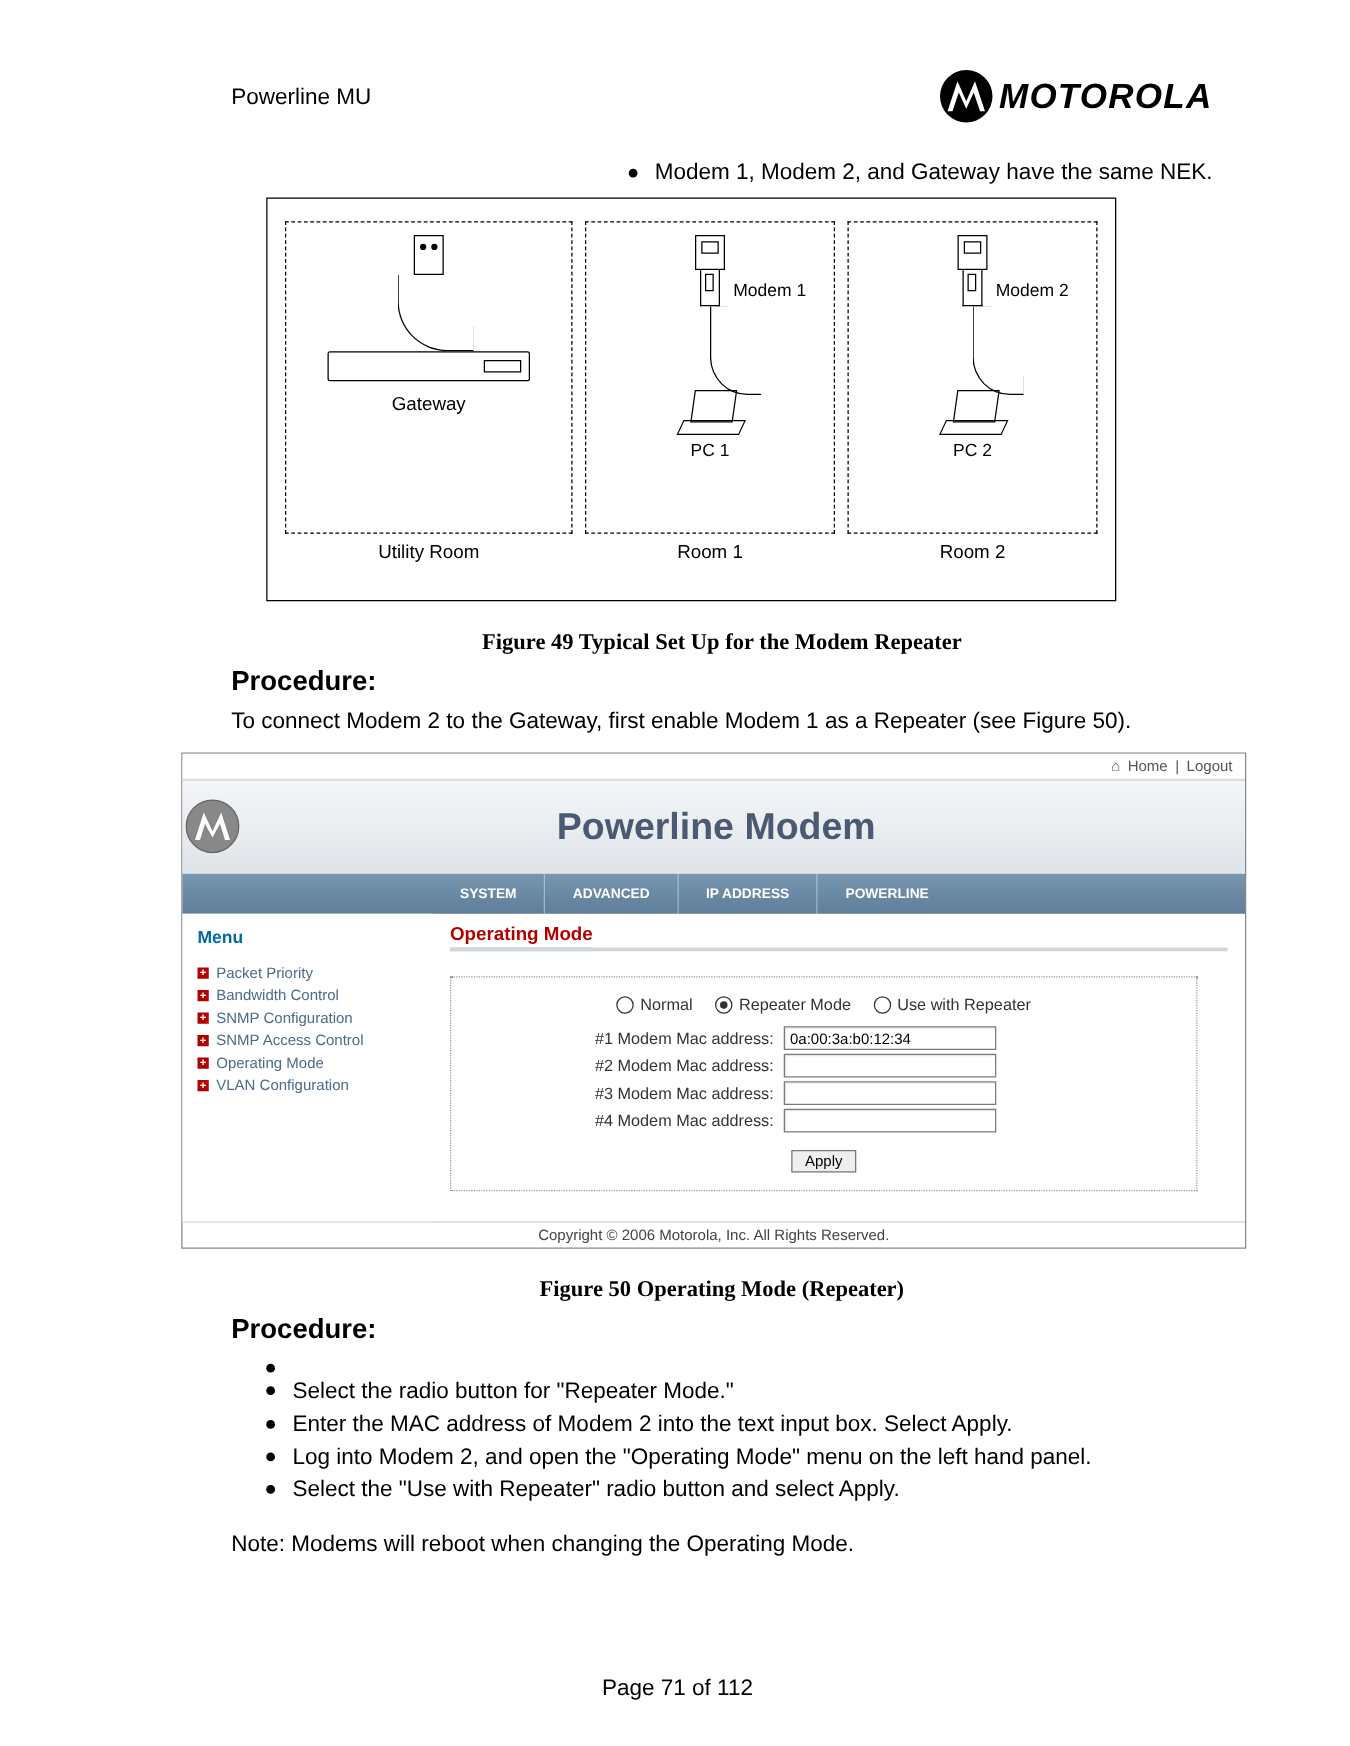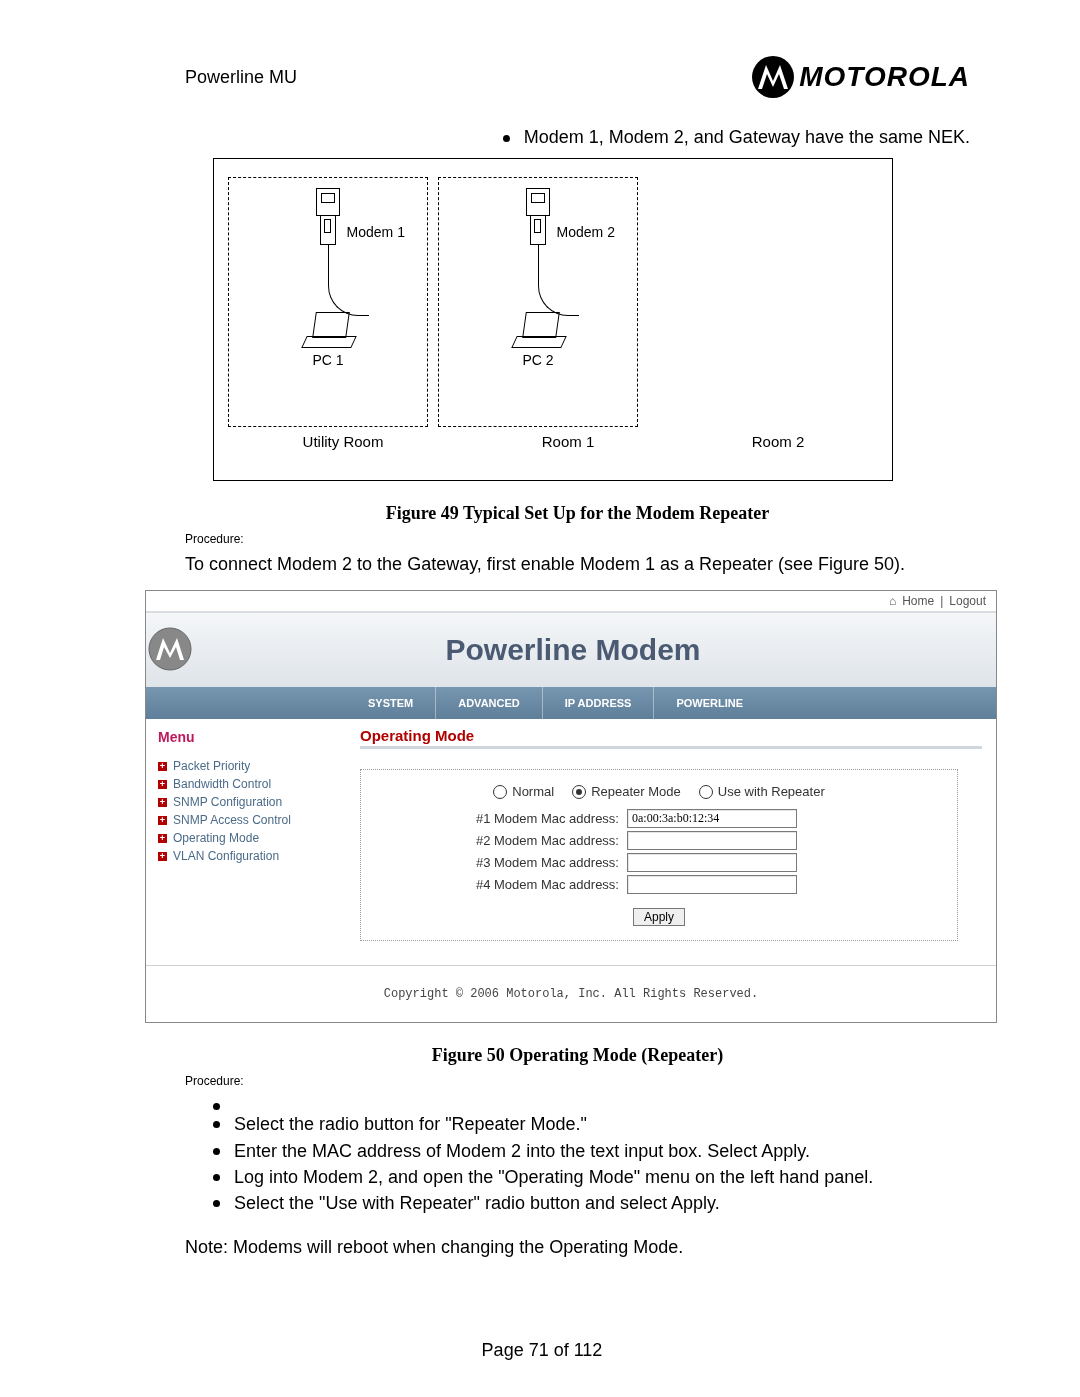--- a/index.html
+++ b/index.html
@@ -33,52 +33,52 @@
   .m-cable{width:40px;height:70px;border-left:1.5px solid #000;border-bottom-left-radius:30px;border-bottom:1.5px solid #000;margin-right:-40px;}
   .laptop{width:56px;height:36px;position:relative;margin-top:-4px;}
   .lap-screen{position:absolute;width:32px;height:24px;border:1.5px solid #000;left:14px;top:0;transform:skewX(-8deg);}
   .lap-base{position:absolute;width:48px;height:10px;border:1.5px solid #000;left:4px;top:24px;transform:skewX(-25deg);}
   .pc-label{font-size:14px;margin-top:4px;}
   .room-labels{display:flex;gap:10px;margin-top:6px;}
   .room-labels div{text-align:center;font-size:15px;}
   .rl1{width:230px;} .rl2,.rl3{width:200px;}
   
   .fig-caption{text-align:center;font-weight:bold;font-family:"Times New Roman",serif;font-size:18px;margin:22px 0 8px 0;}
-  .proc-h{font-weight:normal;font-size:12px;margin:8px 0 6px 0;}
+  .proc-h{font-weight:bold;font-size:22px;margin:8px 0 6px 0;}
   .body-p{font-size:18px;line-height:1.35;margin:6px 0;}
   
   .shot{border:1px solid #888;width:850px;margin:14px 0 0 -40px;font-size:13px;color:#333;background:#fff;}
   .shot-top{display:flex;justify-content:flex-end;gap:6px;padding:3px 10px;font-size:12px;border-bottom:2px solid #d9dde1;background:#fff;color:#555;}
   .shot-top span{cursor:default;}
   .shot-banner{background:linear-gradient(#f4f6f8,#dfe4e9);height:74px;display:flex;align-items:center;padding:0 2px;gap:20px;}
   .mlogo{width:44px;height:44px;}
   .banner-title{flex:1;text-align:center;font-size:30px;font-weight:bold;color:#4a5a72;padding-right:60px;}
   .nav{background:linear-gradient(#7796b0,#5e7e99);height:32px;display:flex;align-items:center;color:#fff;font-size:11px;font-weight:bold;}
   .nav-spacer{width:200px;}
   .nav-item{padding:0 22px;border-left:1px solid rgba(255,255,255,.4);height:100%;display:flex;align-items:center;}
   .nav-item.first{border-left:none;}
   .main-row{display:flex;}
   .side{width:200px;background:#fff;border-right:0;}
-  .side-h{color:#be185d;font-weight:bold;padding:10px 12px 12px 12px;font-size:14px;}
+  .side-h{color:#0369a1;font-weight:bold;padding:10px 12px 12px 12px;font-size:14px;}
   .menu-item{display:flex;align-items:center;gap:6px;padding:2px 12px;font-size:12px;color:#4b6b88;}
   .sq{width:9px;height:9px;background:#b00000;color:#fff;font-size:9px;line-height:9px;text-align:center;font-weight:bold;}
   .content{flex:1;padding:8px 14px 24px 14px;}
   .content-h{color:#b00000;font-weight:bold;font-size:15px;border-bottom:3px solid #cfd6dc;display:inline-block;padding-bottom:2px;margin-bottom:6px;}
   .content-h-line{height:3px;background:#cfd6dc;margin:-9px 0 20px 0;}
   .panel{border:1px dotted #999;padding:14px 18px 14px 18px;max-width:560px;}
   .radio-row{display:flex;align-items:center;gap:18px;justify-content:center;margin-bottom:10px;font-size:13px;}
   .radio{display:inline-flex;align-items:center;gap:5px;}
   .rdot{width:12px;height:12px;border:1.2px solid #333;border-radius:50%;display:inline-flex;align-items:center;justify-content:center;}
   .rdot.sel:after{content:"";width:6px;height:6px;background:#333;border-radius:50%;}
   .mac-row{display:flex;align-items:center;gap:8px;margin:3px 0;justify-content:flex-start;padding-left:70px;}
   .mac-row label{width:170px;text-align:right;font-size:13px;}
-  .mac-row input{width:160px;height:17px;border:1px solid #7a7a7a;font-size:12px;padding:0 4px;box-shadow:inset 1px 1px 0 rgba(0,0,0,.1);font-family:Liberation Serif, serif;}
+  .mac-row input{width:160px;height:17px;border:1px solid #7a7a7a;font-size:12px;padding:0 4px;box-shadow:inset 1px 1px 0 rgba(0,0,0,.1);}
   .apply-row{text-align:center;margin-top:14px;}
   .apply-btn{font-size:12px;padding:1px 10px;border:1px solid #777;background:#efefef;}
-  .shot-footer{border-top:1px solid #d0d0d0;text-align:center;font-size:12px;color:#444;padding:21px 0;font-family:Liberation Mono, monospace;}
+  .shot-footer{border-top:1px solid #d0d0d0;text-align:center;font-size:12px;color:#444;padding:3px 0;}
   
   .proc-list{margin:6px 0 0 28px;padding:0;}
   .proc-list li{display:flex;gap:14px;align-items:flex-start;font-size:18px;line-height:1.35;margin:2px 0;}
   .proc-list li .bullet-dot{margin-top:9px;}
   .note{font-size:18px;margin-top:22px;}
   .pagenum{text-align:center;font-size:18px;position:absolute;bottom:36px;left:4px;right:0;}
 </style>
 </head>
 <body>
 
@@ -96,20 +96,26 @@
     </div>
   </div>
 
   <div class="bullet-line">
     <span class="bullet-dot"></span>
     <span>Modem 1, Modem 2, and Gateway have the same NEK.</span>
   </div>
 
   <div class="diagram-box">
     <div class="rooms">
+      <div class="room room1">
+        <div class="gw-outlet"></div>
+        <div class="gw-cable"></div>
+        <div class="gw-box"></div>
+        <div class="room-caption">Gateway</div>
+      </div>
       <div class="room room2">
         <div class="modem-unit">
           <div class="modem-box"></div>
           <div class="modem-body"></div>
           <div class="modem-label">Modem 1</div>
           <div class="m-cable"></div>
           <div class="laptop">
               <div class="lap-screen"></div>
               <div class="lap-base"></div>
             </div>

